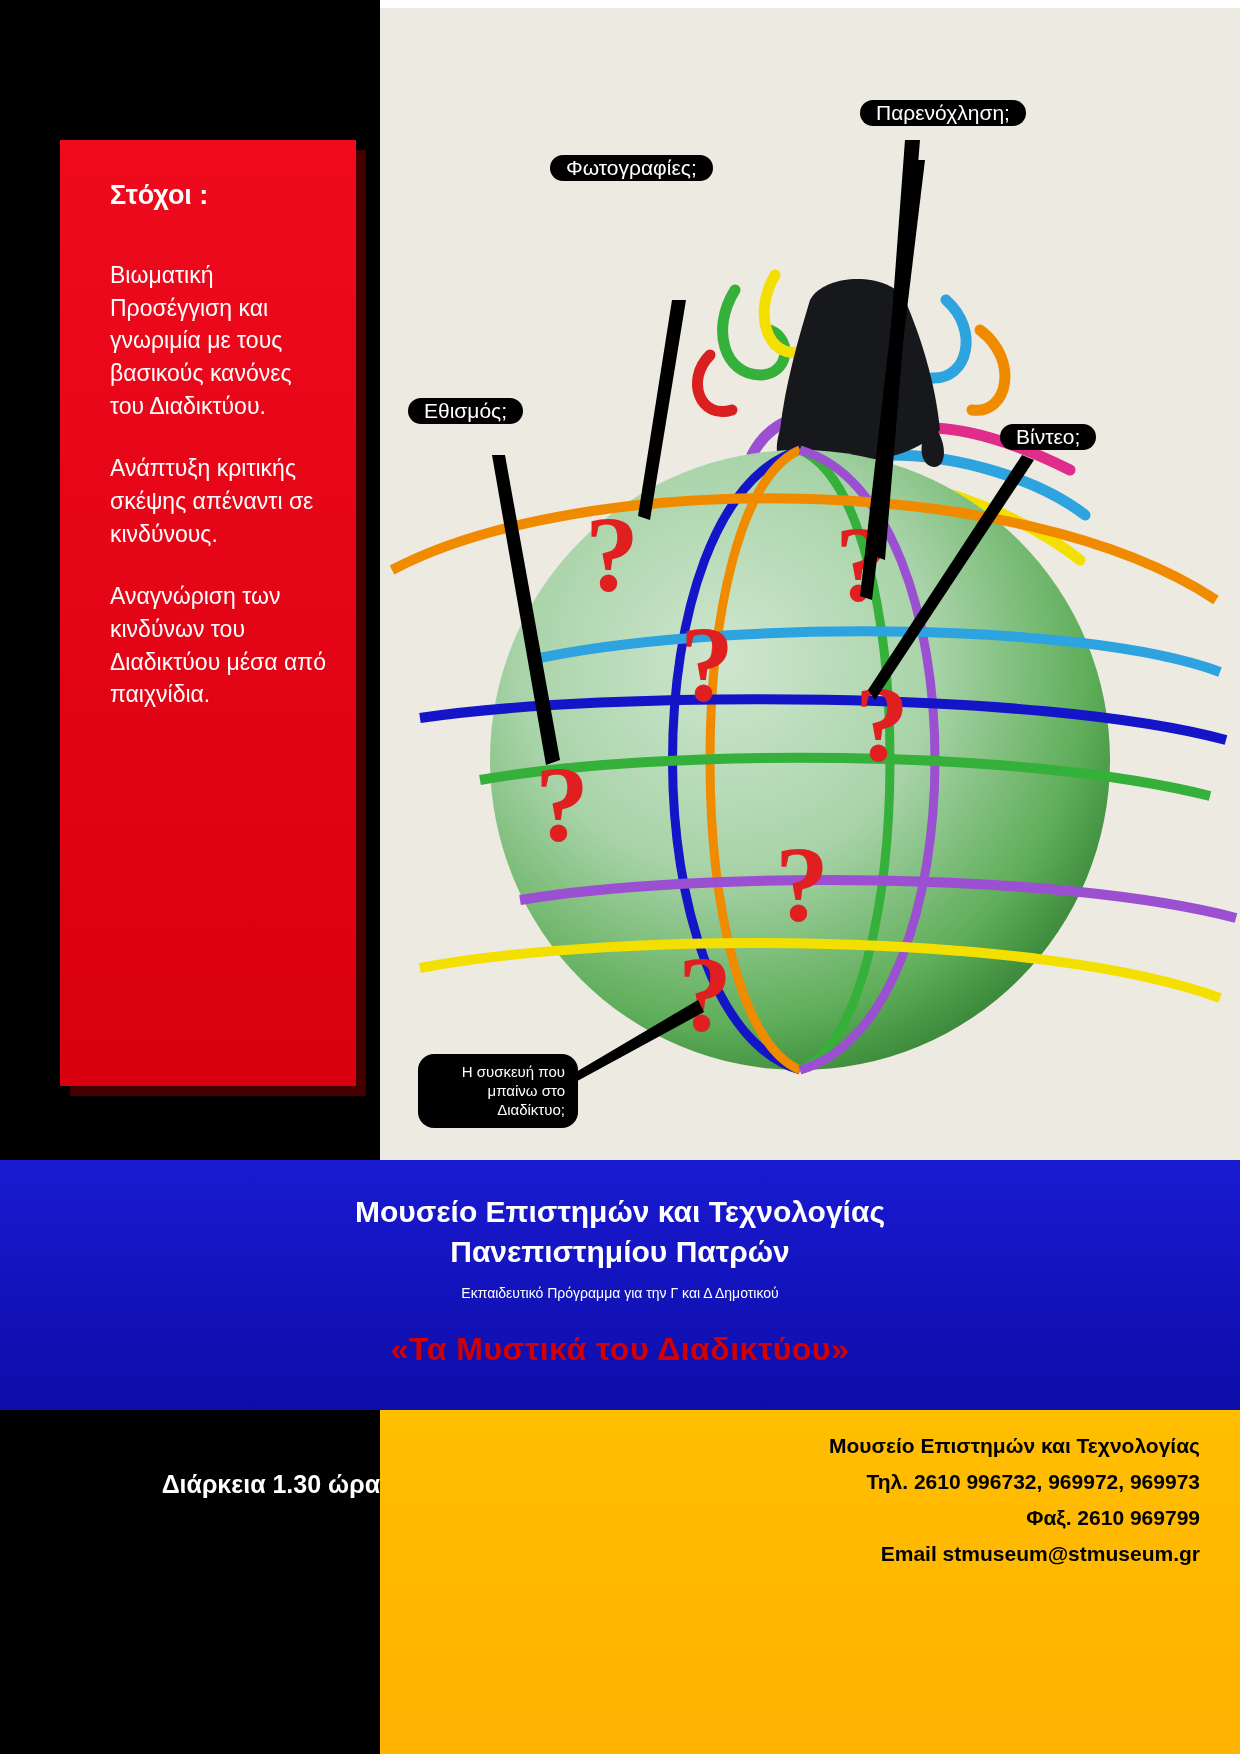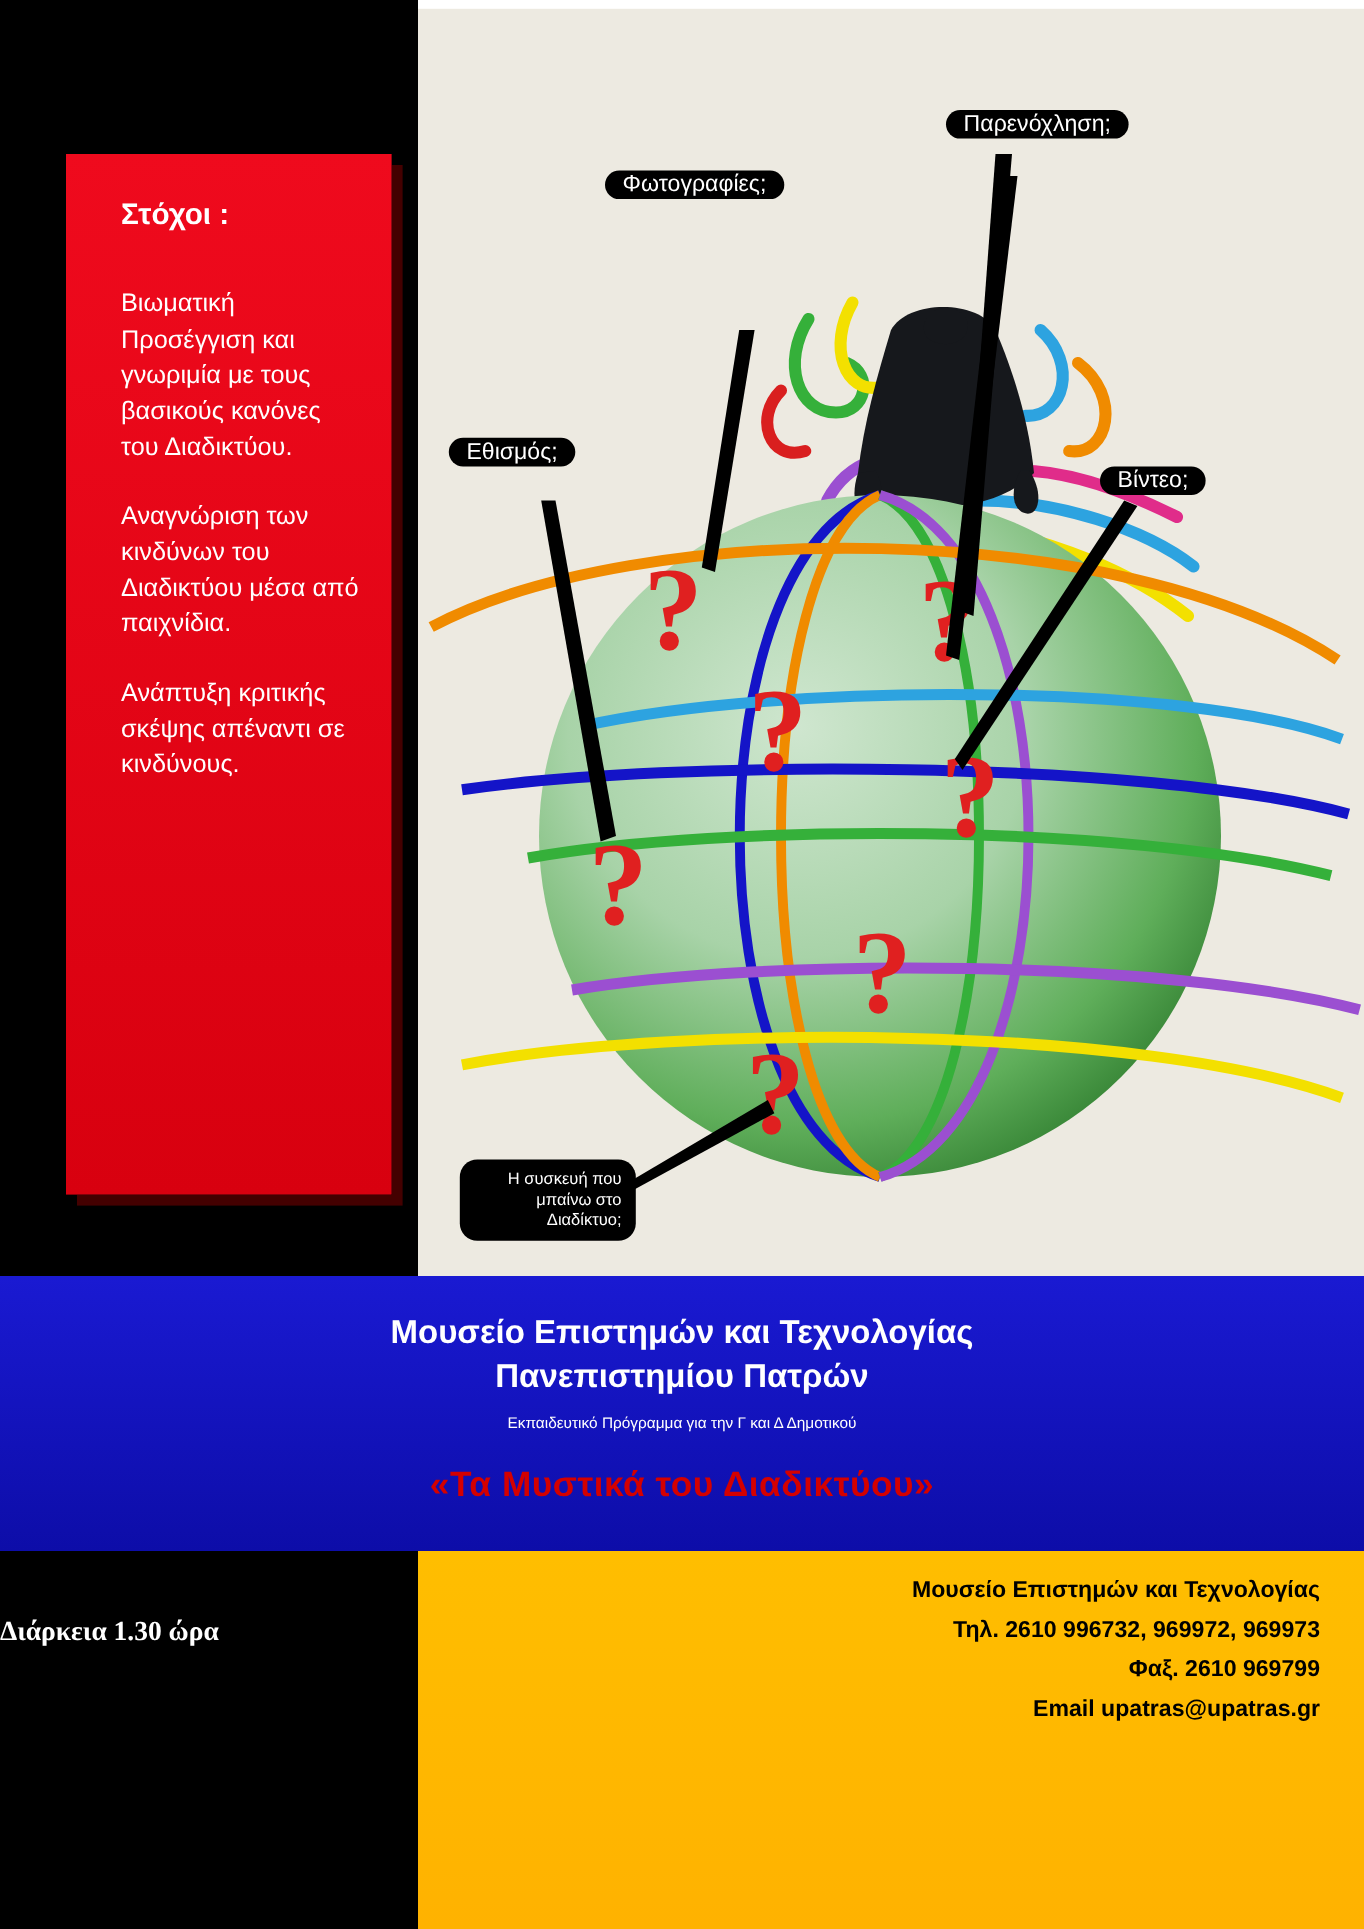--- a/index.html
+++ b/index.html
@@ -75,21 +75,21 @@
     font-size:32px; font-weight:bold; color:#d40000; padding-top:30px;
     letter-spacing:0.5px;
   }
 
   
   .bottom-black {
     position:absolute; left:0; top:1410px; width:380px; height:344px; background:#000;
   }
   .duration {
     position:absolute; left:0; top:1470px; width:380px;
-    color:#fff; font-size:25px; font-weight:bold; text-align:left;font-family:Liberation Serif, serif;
+    color:#fff; font-size:25px; font-weight:bold; text-align:right;
   }
   .bottom-yellow {
     position:absolute; left:380px; top:1410px; width:860px; height:344px;
     background:#ffb900;
     background:linear-gradient(180deg,#ffbe00 0%,#ffb200 100%);
   }
   .contact {
     position:absolute; right:40px; top:1428px; width:700px;
     text-align:right; color:#000; font-size:21px; font-weight:bold; line-height:1.72;
   }
@@ -104,22 +104,22 @@
 
 <div id="poster">
 
   <div class="left-black"></div>
   <div class="right-panel"></div>
   <div class="top-white-strip"></div>
 
   <div class="red-box">
     <div class="goals-title">Στόχοι :</div>
     <p>Βιωματική Προσέγγιση και γνωριμία με τους βασικούς κανόνες του Διαδικτύου.</p>
+    <p>Ανάπτυξη κριτικής σκέψης απέναντι σε κινδύνους.</p>
     <p>Αναγνώριση των  κινδύνων του Διαδικτύου μέσα από παιχνίδια.</p>
-    <p>Ανάπτυξη κριτικής σκέψης απέναντι σε κινδύνους.</p>
   </div>
 
   <div class="globe-wrap">
     <svg class="globe-svg" width="860" height="1160" viewBox="0 0 860 1160">
       <defs>
         <radialGradient id="gsphere" cx="38%" cy="34%" r="75%">
           <stop offset="0%" stop-color="#cfe6cf"></stop>
           <stop offset="45%" stop-color="#a8d3a8"></stop>
           <stop offset="78%" stop-color="#5fae5a"></stop>
           <stop offset="100%" stop-color="#2c7a2c"></stop>
@@ -204,16 +204,16 @@
     <div class="m-prog">«Τα Μυστικά του Διαδικτύου»</div>
   </div>
 
   <div class="bottom-black"></div>
   <div class="duration">Διάρκεια  1.30 ώρα</div>
   <div class="bottom-yellow"></div>
   <div class="contact">
     <div>Μουσείο Επιστημών και Τεχνολογίας</div>
     <div>Τηλ. 2610 996732, 969972, 969973</div>
     <div>Φαξ. 2610 969799</div>
-    <div>Email upatras@upatras.gr</div>
+    <div>Email stmuseum@stmuseum.gr</div>
   </div>
 
 </div>
 
 </body></html>

